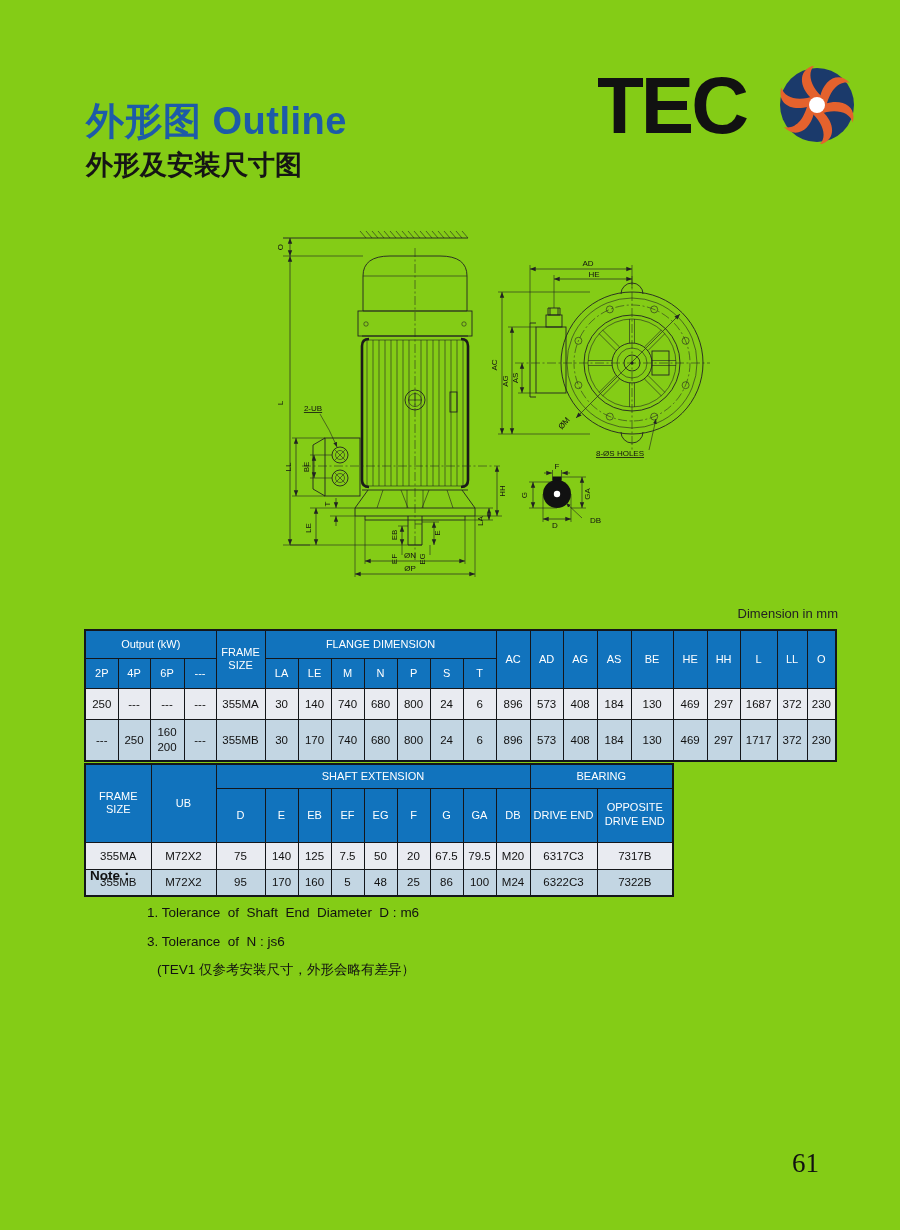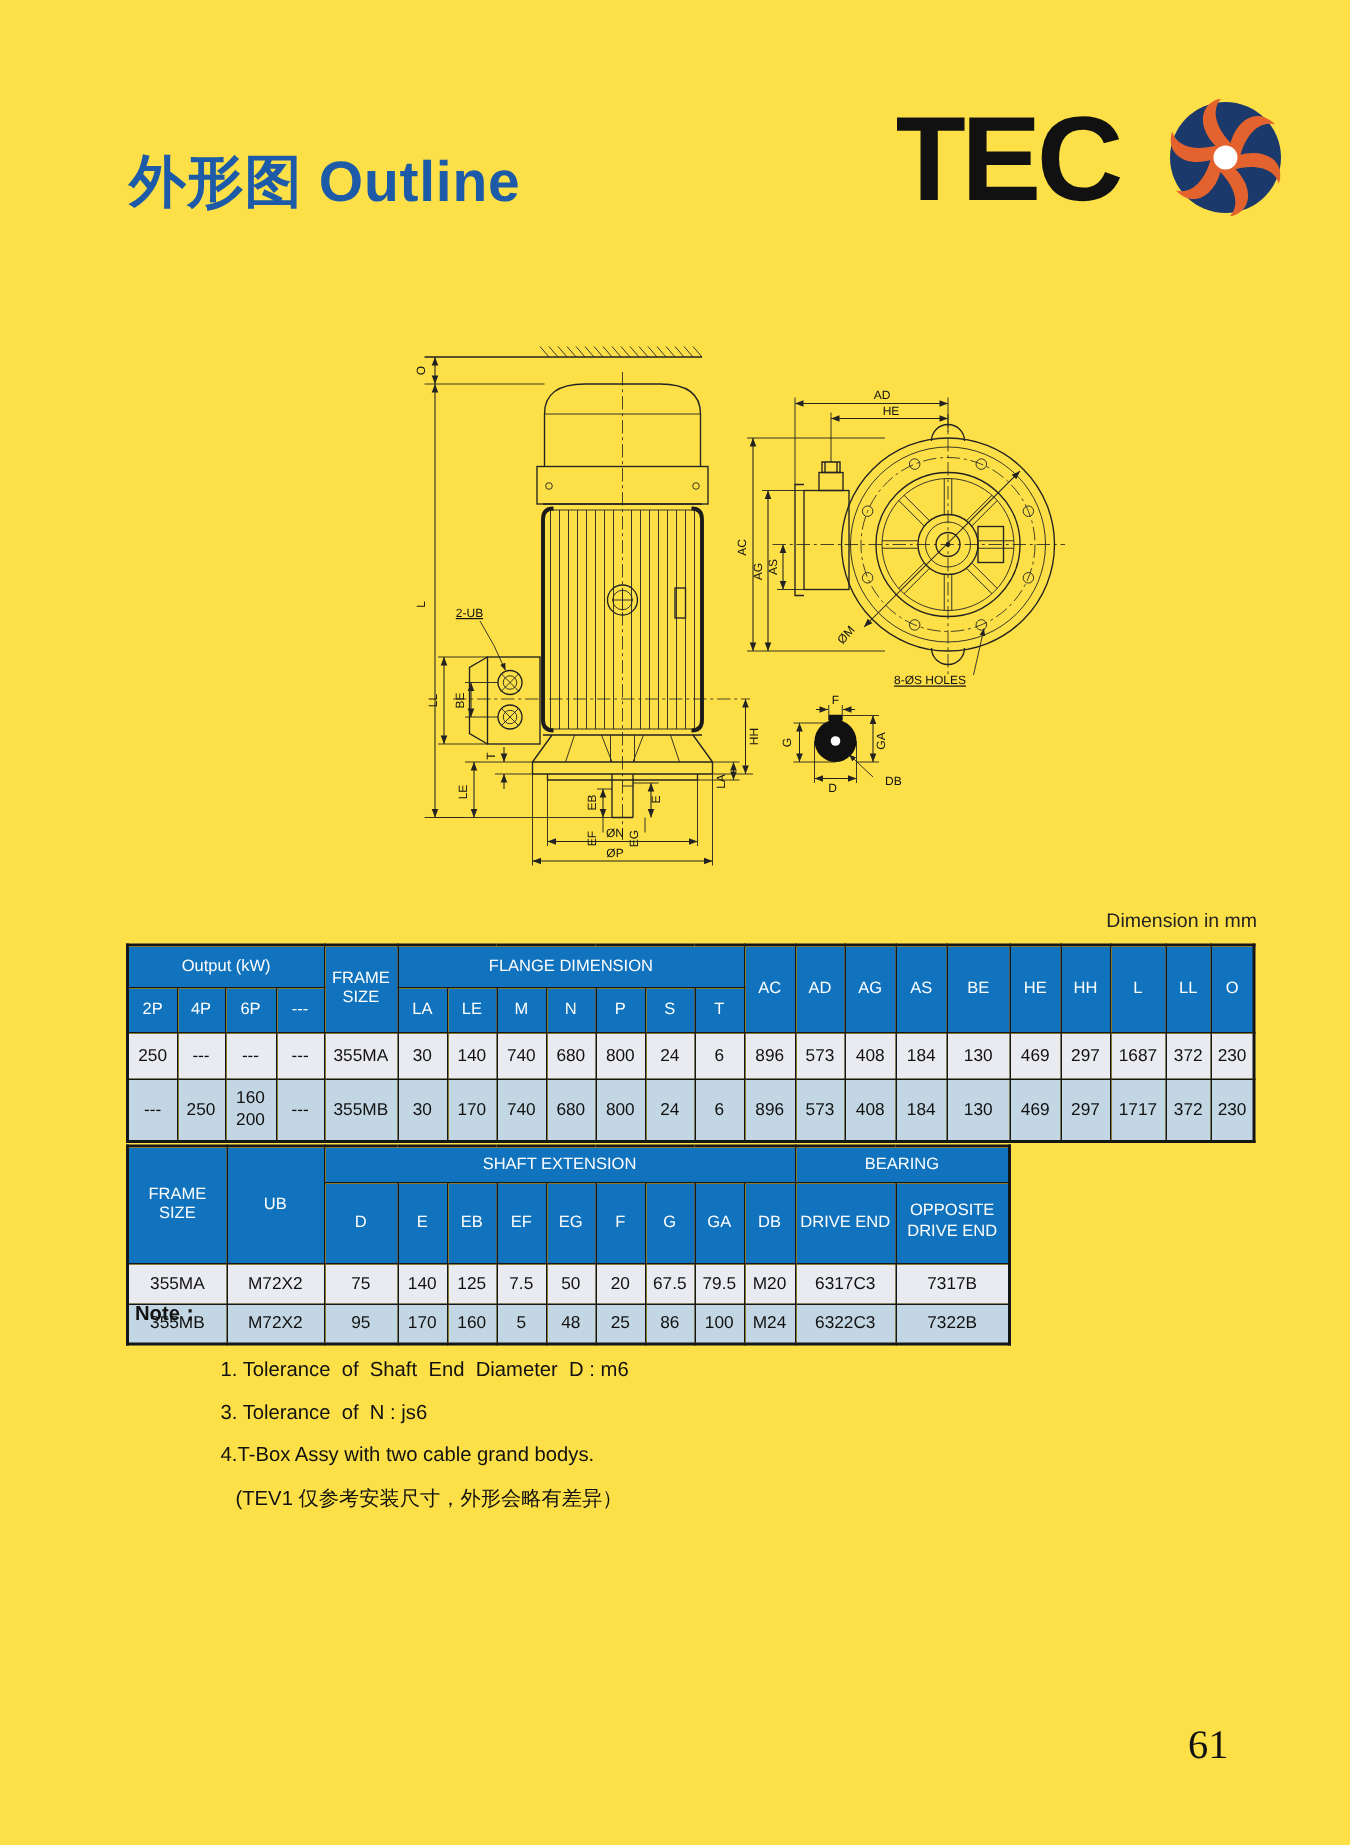--- a/index.html
+++ b/index.html
@@ -1,16 +1,16 @@
 <!DOCTYPE html>
 <html><head>
 <meta charset="utf-8">
 <style>
   html,body{margin:0;padding:0;background:#888;}
-  .page{position:relative;width:900px;height:1230px;background:#fde047;overflow:hidden;
+  .page{position:relative;width:900px;height:1230px;background:#84cc16;overflow:hidden;
         font-family:"Liberation Sans",sans-serif;color:#111;}
   .abs{position:absolute;}
   .title{left:86px;top:96px;font-size:38px;font-weight:bold;color:#1d5ba8;letter-spacing:0.5px;}
   .subtitle{left:86px;top:147px;font-size:27px;font-weight:bold;color:#151515;}
   .mounting{left:598px;top:146px;width:258px;text-align:center;font-size:16.5px;font-weight:bold;color:#16325c;}
   .dimnote{right:62px;top:606px;font-size:13px;color:#222;text-align:right;}
   table{border-collapse:collapse;table-layout:fixed;border:2px solid #14161a;}
   td{border:1px solid #14161a;text-align:center;vertical-align:middle;font-size:11.5px;color:#111;padding:0 1px;overflow:hidden;}
   td.hd{background:#1173bd;color:#ffffff;font-size:11px;font-weight:normal;}
   tr.r0 td{background:#e9ebf1;}
@@ -27,20 +27,21 @@
   .dwg .cl{stroke:#222;stroke-width:0.55;fill:none;stroke-dasharray:9 2.5 2 2.5;}
   .dwg .dim{stroke:#222;stroke-width:0.7;fill:none;}
   .dwg text{font-size:8px;}
 </style>
 </head>
 <body>
 
 <div class="page">
 
   <div class="abs title">外形图 Outline</div>
+  <div class="abs subtitle">外形及安装尺寸图</div>
 
   <svg class="abs" style="left:598px;top:66px;" width="258" height="78" viewBox="0 0 258 78">
     <text x="-3" y="67" font-size="80" font-weight="bold" fill="#1b3a6b" letter-spacing="-3">TEC</text>
     <g transform="translate(219,39)">
       <circle r="37" fill="#1b3a6b"></circle>
       <g fill="#e4622d">
         <path d="M3 -8C7 -26 22 -34 33 -22C22 -25 12 -14 9 3Z"></path>
         <path d="M3 -8C7 -26 22 -34 33 -22C22 -25 12 -14 9 3Z" transform="rotate(60)"></path>
         <path d="M3 -8C7 -26 22 -34 33 -22C22 -25 12 -14 9 3Z" transform="rotate(120)"></path>
         <path d="M3 -8C7 -26 22 -34 33 -22C22 -25 12 -14 9 3Z" transform="rotate(180)"></path>
@@ -394,18 +395,17 @@
       <td>6322C3</td>
       <td>7322B</td>
     </tr>
   </tbody>
     </table>
 
   <div class="abs note-label">Note：</div>
   <div class="abs notes">
     <div class="note-item">1. Tolerance  of  Shaft  End  Diameter  D : m6</div>
     <div class="note-item">3. Tolerance  of  N : js6</div>
-    <div class="note-item">4.T-Box Assy with two cable grand bodys.</div>
     <div class="note-item" style="padding-left:10px;">(TEV1 仅参考安装尺寸，外形会略有差异）</div>
   </div>
 
   <div class="abs pagenum">61</div>
 </div>
 
 </body></html>

